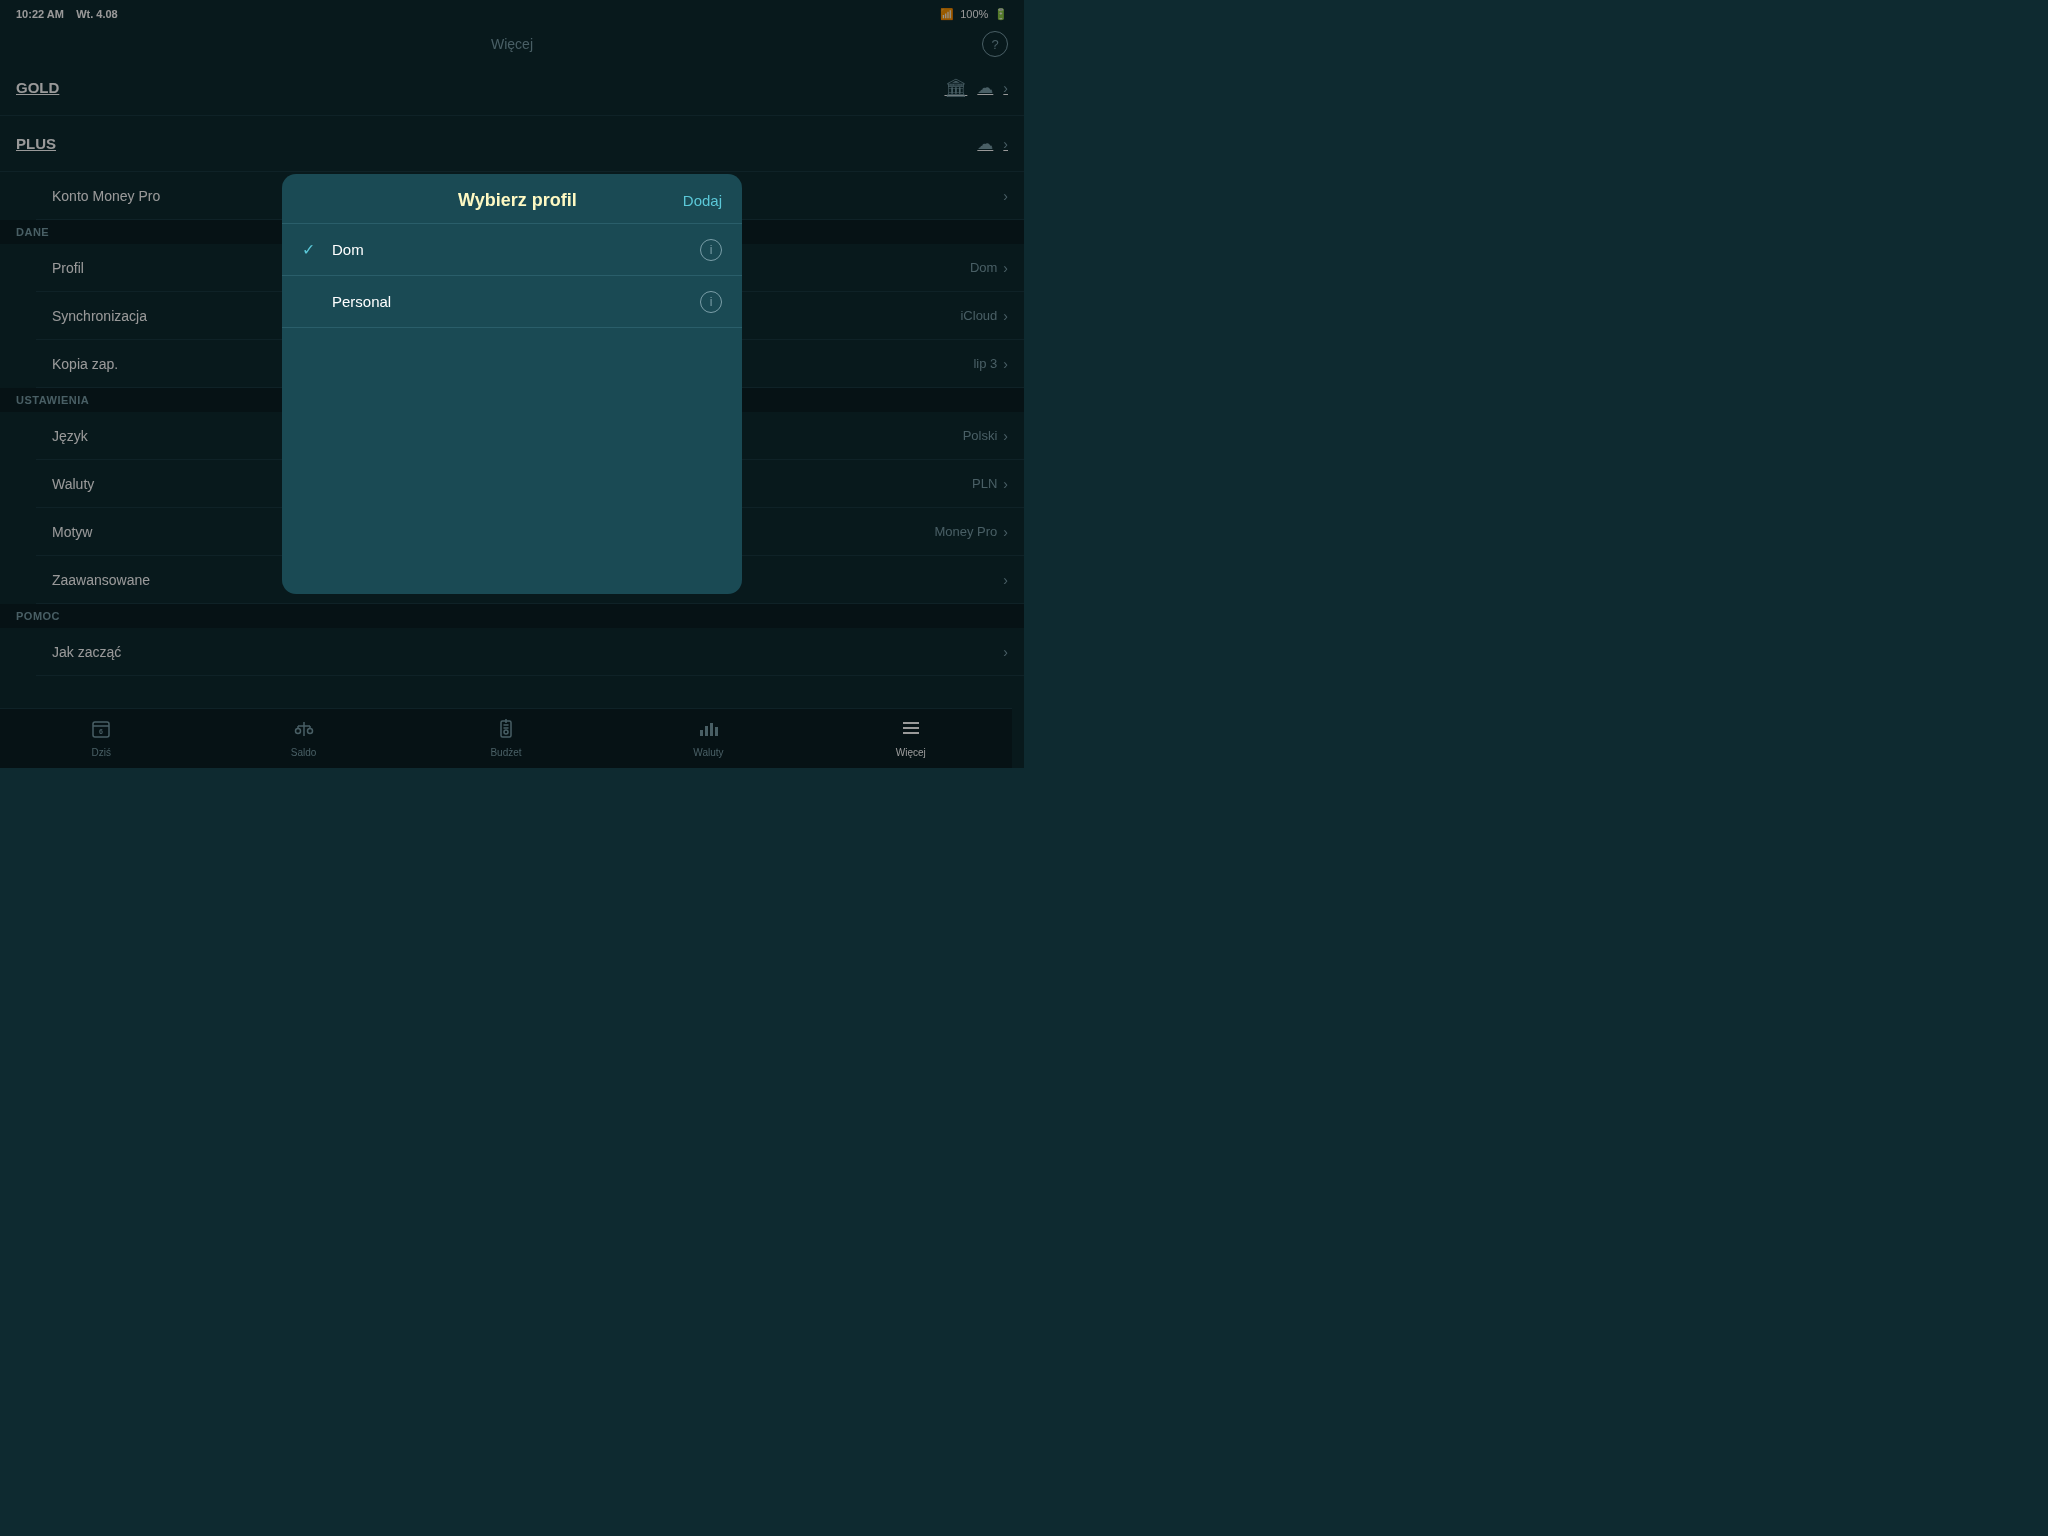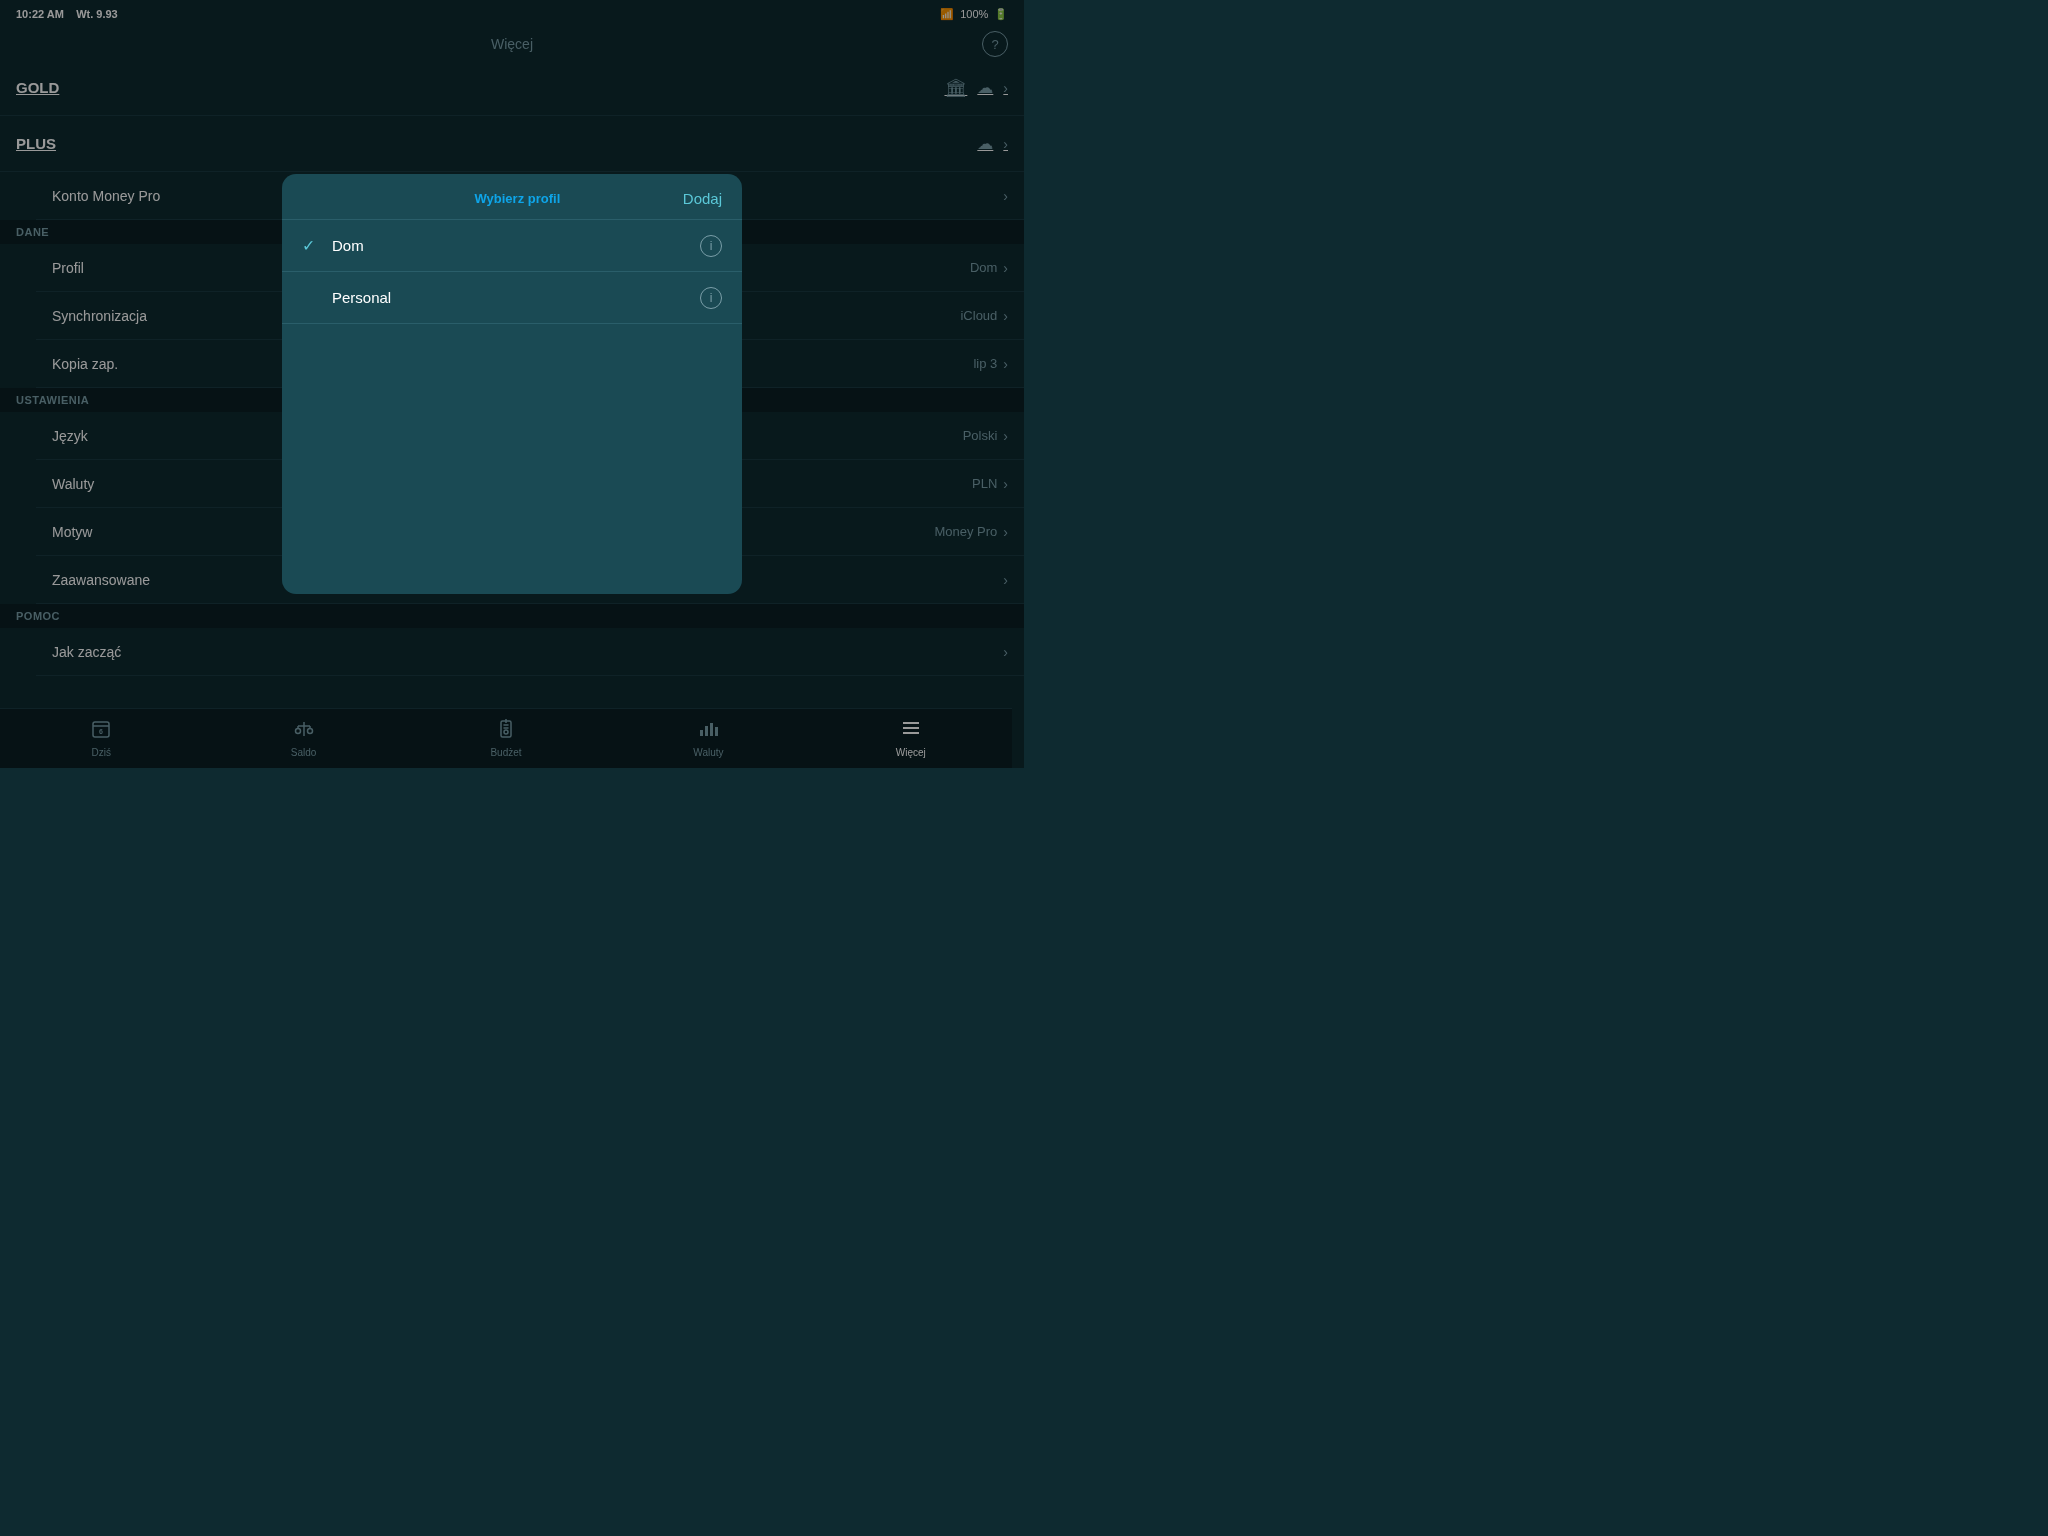--- a/index.html
+++ b/index.html
@@ -199,23 +199,23 @@
     }
     .modal-header {
       display: flex;
       align-items: center;
       justify-content: space-between;
       padding: 16px 20px 0 20px;
       border-bottom: 1px solid #2a5e6a;
       padding-bottom: 12px;
     }
     .modal-title {
-      font-size: 13px;
+      font-size: 18px;
       font-weight: 600;
-      color: #0ea5e9;
+      color: #fef9c3;
       text-align: center;
       flex: 1;
     }
     .modal-add-btn {
       font-size: 15px;
       color: #5bc8d8;
       cursor: pointer;
       font-weight: 400;
     }
     .modal-body {
@@ -260,21 +260,21 @@
   </style>
 </head>
 <body>
 
 <div class="page-wrapper">
 
   <div class="status-bar">
     <div class="status-left">
       <span>10:22 AM</span>
       &nbsp;&nbsp;
-      <span>Wt. 9.93</span>
+      <span>Wt. 4.08</span>
     </div>
     <div class="status-right">
       <span>📶</span>
       <span>100%</span>
       <span>🔋</span>
     </div>
   </div>
 
   <div class="page-header">
     <span class="page-title">Więcej</span>

